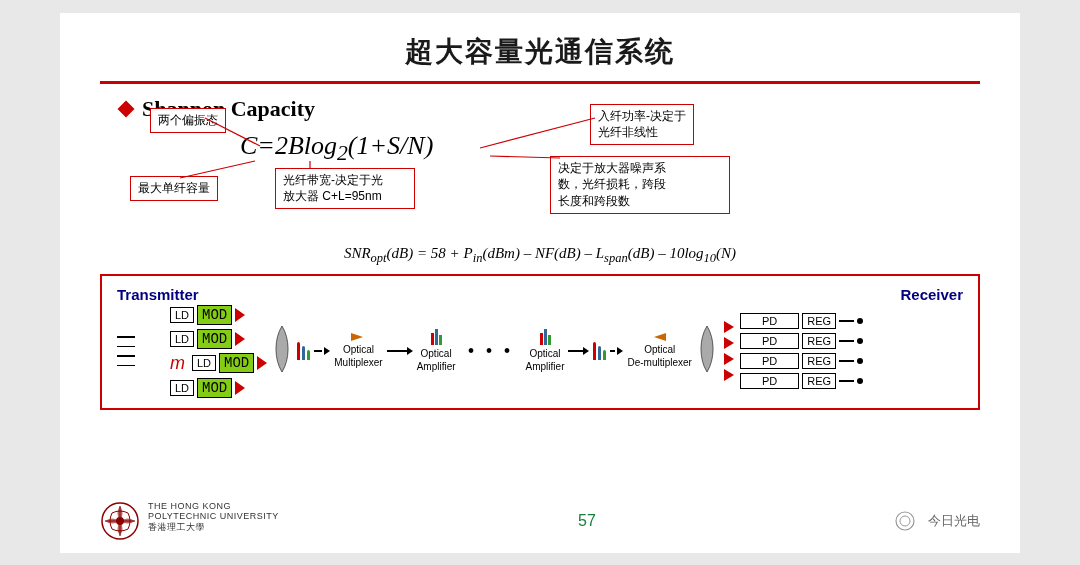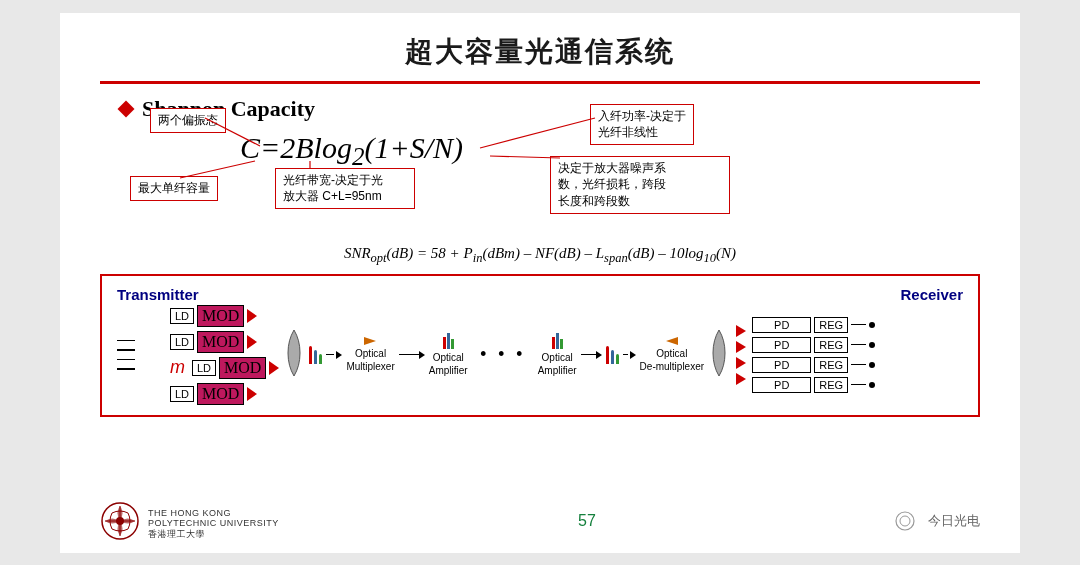--- a/index.html
+++ b/index.html
@@ -92,23 +92,23 @@
     .ld-box {
       border: 1.5px solid #000;
       padding: 1px 4px;
       font-size: 11px;
       font-family: Arial, sans-serif;
       background: #fff;
     }
     .mod-box {
       border: 1.5px solid #000;
       padding: 1px 4px;
-      font-size: 16px;
-      font-family: Liberation Serif, serif;
-      background: #be185d;
+      font-size: 14px;
+      font-family: Liberation Mono, monospace;
+      background: #84cc16;
     }
     .triangle-right {
       width: 0;
       height: 0;
       border-top: 7px solid transparent;
       border-bottom: 7px solid transparent;
       border-left: 10px solid #cc0000;
     }
     .m-label {
       font-size: 18px;
@@ -163,21 +163,21 @@
       position: absolute;
       bottom: 12px;
       left: 40px;
       right: 40px;
       display: flex;
       align-items: center;
       justify-content: space-between;
     }
     .hkpu-logo {
       display: flex;
-      align-items: flex-end;
+      align-items: flex-start;
       gap: 8px;
     }
     .hkpu-emblem {
       width: 40px;
       height: 40px;
     }
     .hkpu-text {
       display: flex;
       flex-direction: column;
       font-size: 9px;
@@ -199,21 +199,21 @@
   <div class="title">超大容量光通信系统</div>
   <div class="title-underline"></div>
 
   <div style="position:relative; height:145px; margin-bottom:4px;">
 
     <div style="display:flex; align-items:center; gap:10px; margin-left:20px; margin-bottom:6px;">
       <div class="diamond-icon"></div>
       <span class="shannon-title">Shannon Capacity</span>
     </div>
 
-    <div style="position:absolute; top:35px; left:140px; font-size:30px; font-style:italic;">
+    <div style="position:absolute; top:35px; left:140px; font-size:26px; font-style:italic;">
       <i>C</i>=2<i>B</i>log<sub>2</sub>(1+<i>S/N</i>)
     </div>
 
     <div class="annotation-box" style="top:12px; left:50px;">
       <span>两个偏振态</span>
     </div>
 
     <div class="annotation-box" style="top:80px; left:30px;">
       <span>最大单纤容量</span>
     </div>

